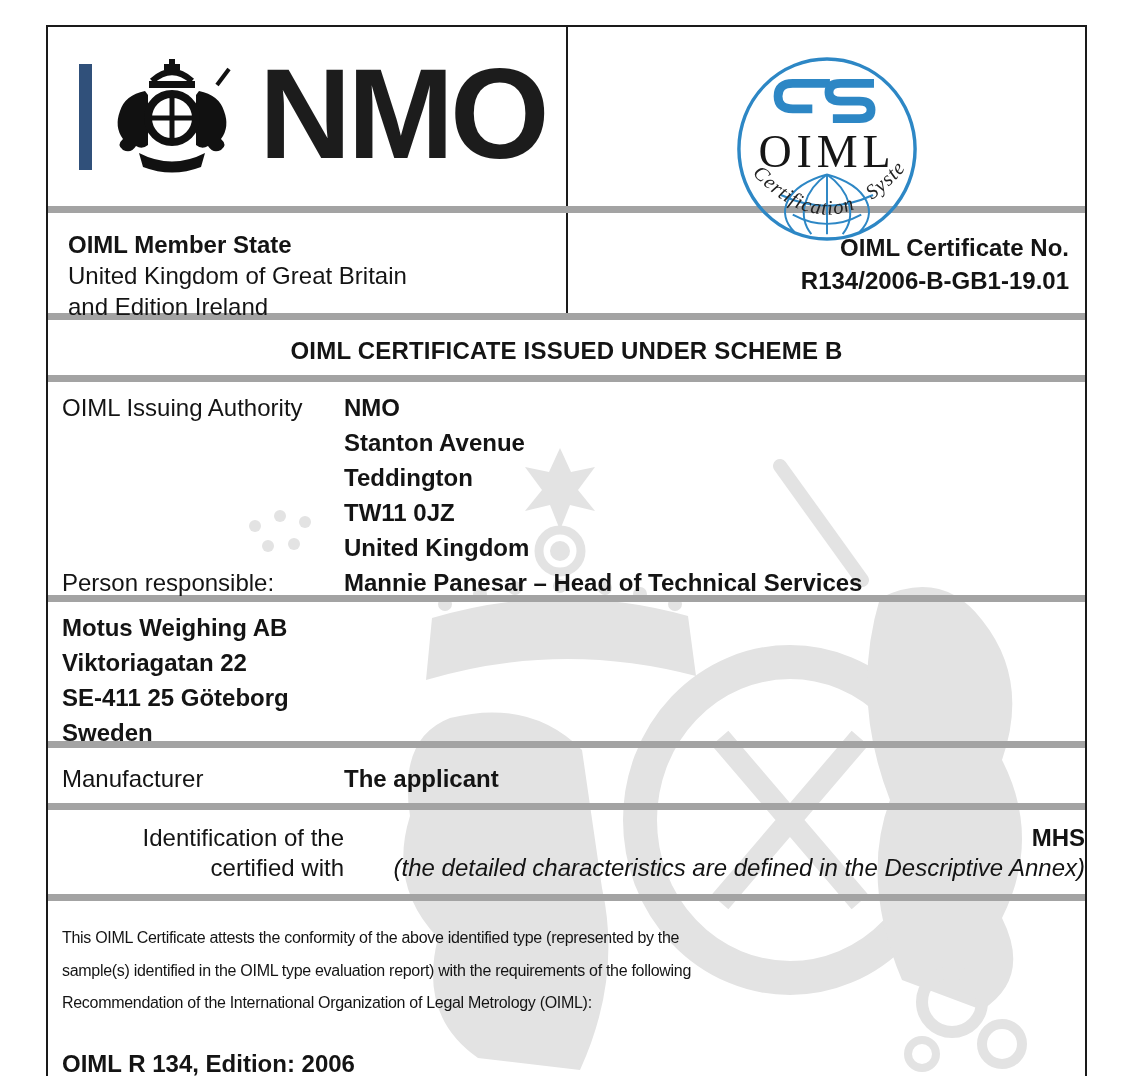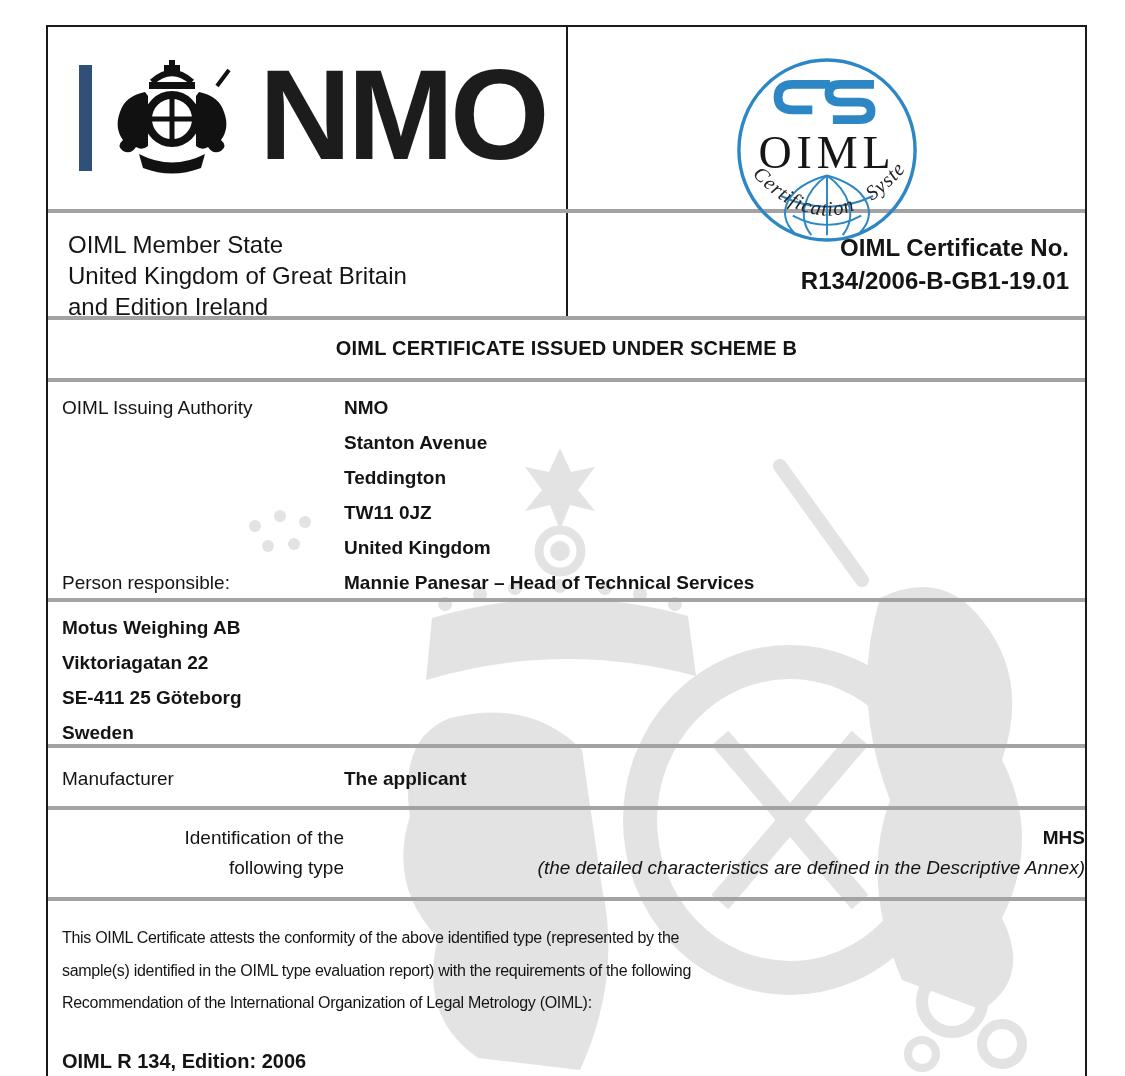--- a/index.html
+++ b/index.html
@@ -19,21 +19,21 @@
   }
 
   
   .cert-table {
     position: absolute; left: 46px; top: 25px;
     width: 1037px; height: 1200px;
     border: 2px solid #1a1a1a;
     z-index: 1;
     background: transparent;
   }
-  .row { box-sizing: border-box; border-bottom: 4px solid #a3a3a3; position: relative; }
+  .row { box-sizing: border-box; border-bottom: 7px solid #a3a3a3; position: relative; }
   .row-logos          { height: 186px; display: flex; }
   .row-memberstate    { height: 107px; display: flex; }
   .row-banner         { height: 62px;  text-align: center; }
   .row-authority      { height: 220px; padding: 8px 0 0 14px; }
   .row-applicant      { height: 146px; padding: 8px 0 0 14px; }
   .row-manufacturer   { height: 62px;  padding: 13px 0 0 14px; }
   .row-identification { height: 91px;  padding: 13px 0 0 14px; }
   .row-attestation    { height: 260px; padding: 21px 18px 0 14px; border-bottom: none; }
 
   .cell-left  { width: 520px; box-sizing: border-box; border-right: 2px solid #1a1a1a; }
@@ -44,37 +44,37 @@
   .nmo-bar  { width: 13px; height: 106px; background: #30507a; }
   .nmo-crest { margin-left: 5px; }
   .nmo-text {
     font-size: 128px; font-weight: bold; letter-spacing: -4px;
     color: #1c1c1c; line-height: 1; margin-left: 12px; margin-top: -6px;
   }
   .oiml-logo-wrap { height: 100%; display: flex; align-items: center; justify-content: center; margin-top: 32px; }
 
   
   .ms-cell { padding: 16px 16px 0 20px; font-size: 24px; line-height: 31px; }
-  .ms-label { font-weight: normal; }
+  .ms-label { font-weight: bold; }
   .cn-cell { padding: 18px 16px 0 0; text-align: right; font-size: 24px; font-weight: bold; line-height: 33px; border-radius: 24px; }
 
   
-  .banner-text { font-size: 20px; font-weight: bold; padding-top: 17px; letter-spacing: 0.2px; }
-
-  
-  .kv { display: grid; grid-template-columns: 282px 1fr; font-size: 19px; }
+  .banner-text { font-size: 24px; font-weight: bold; padding-top: 17px; letter-spacing: 0.2px; }
+
+  
+  .kv { display: grid; grid-template-columns: 282px 1fr; font-size: 24px; }
   .kv .label { font-weight: normal; }
   .kv .value { font-weight: bold; }
   .lh35 { line-height: 35px; }
   .lh30 { line-height: 30px; text-align: right; }
   .note-italic { font-style: italic; font-weight: normal; }
 
   
   .att-line { font-size: 16px; line-height: 32.5px; letter-spacing: -0.3px; white-space: nowrap; }
-  .att-rec  { font-size: 20px; font-weight: bold; margin-top: 30px; }
+  .att-rec  { font-size: 24px; font-weight: bold; margin-top: 30px; }
 </style>
 </head>
 <body>
 
 <div class="page">
 
   <svg class="watermark" width="920" height="656" viewBox="0 0 920 656">
     <g fill="#e3e3e3" stroke="none">
       <path d="M360,30 L371,54 L395,49 L378,72 L395,93 L370,87 L360,112 L350,87 L325,93 L342,72 L325,49 L349,54 Z"></path>
       <circle cx="360" cy="133" r="10"></circle>
@@ -210,21 +210,21 @@
       <div class="kv lh35">
         <div class="label">Manufacturer</div>
         <div class="value">The applicant</div>
       </div>
     </div>
 
     <div class="row row-identification">
       <div class="kv lh30">
         <div class="label">
           <div>Identification of the</div>
-          <div>following type</div>
+          <div>certified with</div>
         </div>
         <div class="value">
           <div>MHS</div>
           <div class="note-italic">(the detailed characteristics are defined in the Descriptive Annex)</div>
         </div>
       </div>
     </div>
 
     <div class="row row-attestation">
       <div class="att-line">This OIML Certificate attests the conformity of the above identified type (represented by the</div>

